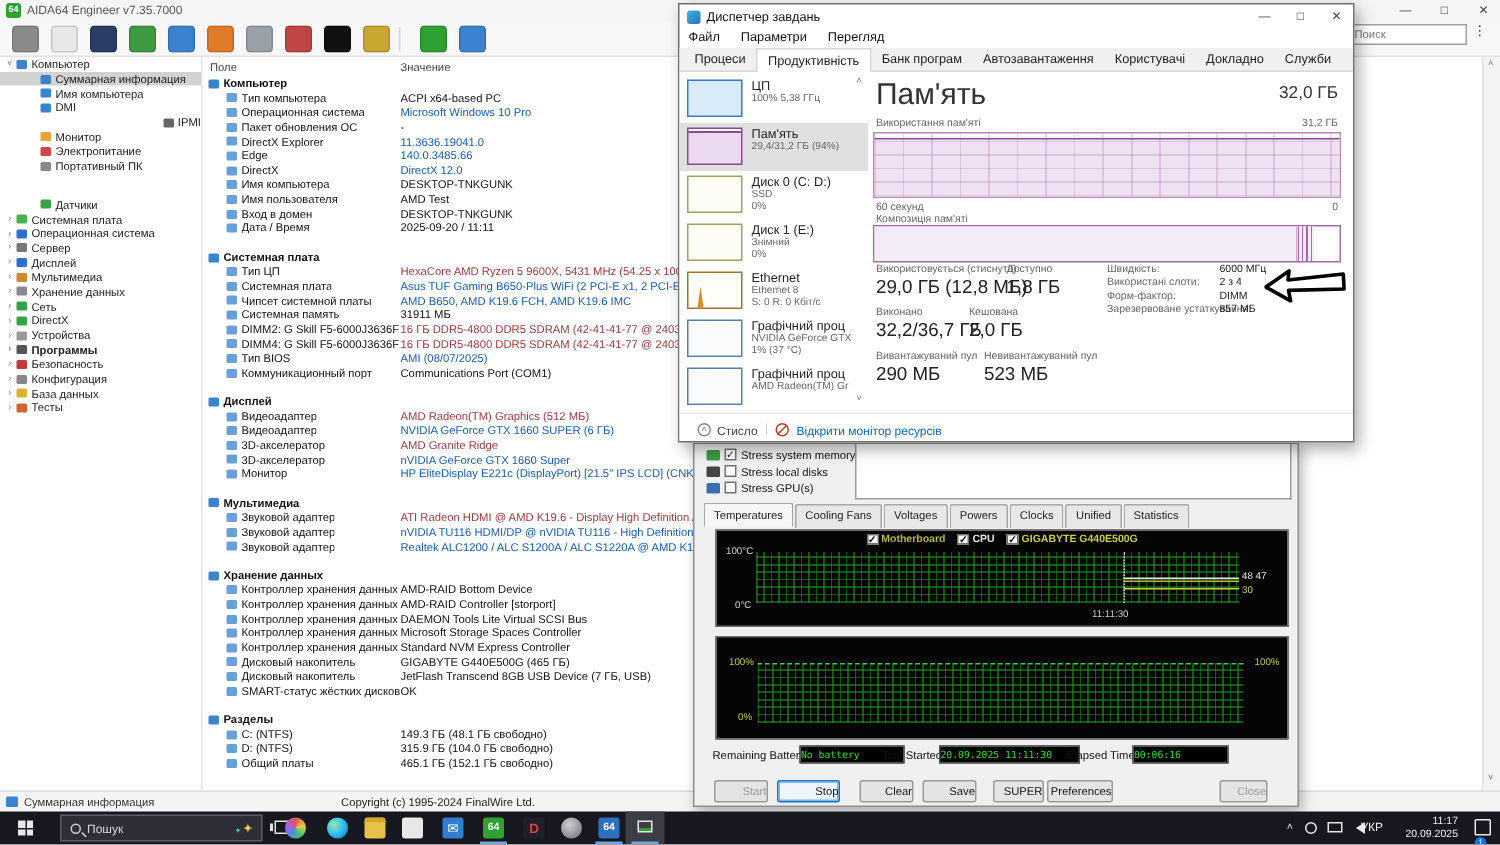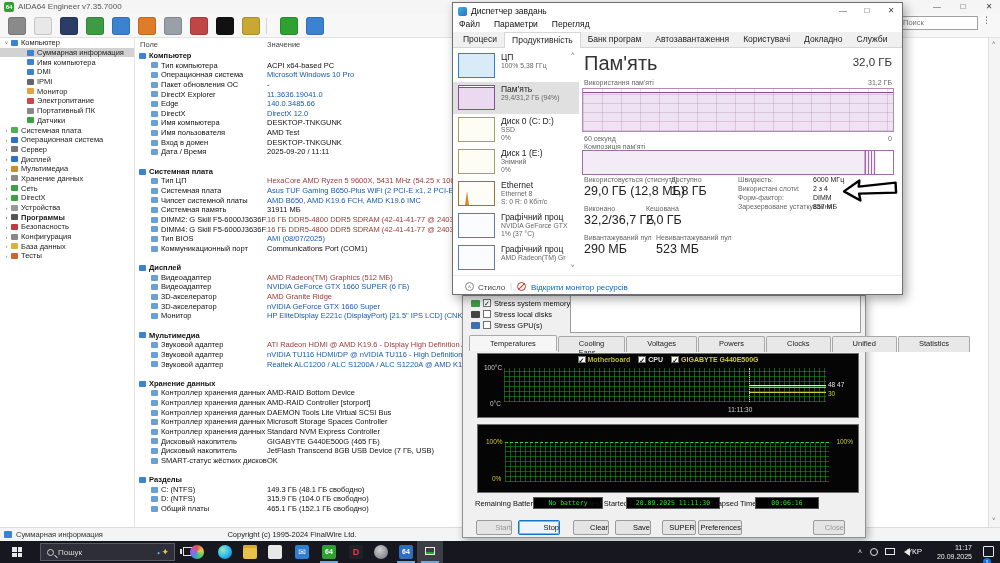--- a/index.html
+++ b/index.html
@@ -40,35 +40,35 @@
 #aida-status-label{position:absolute;left:16px;top:0}
 #aida-copyright{position:absolute;left:137px;top:0;width:310px;text-align:center;color:#222}
 
 
 #stress{position:absolute;left:462px;top:295px;width:404px;height:243px;background:#f0f0f0;border:1px solid #8f8f8f;box-shadow:2px 3px 8px rgba(0,0,0,.3)}
 .scb-row{position:absolute;left:8px;display:flex;align-items:center;height:10px;font-size:7.5px;color:#111;white-space:nowrap}
 .scb-ico{width:9px;height:7px;border-radius:1px;margin-right:3px}
 .cb{width:8px;height:8px;border:1px solid #707070;background:#fff;margin-right:3px;font-size:7px;line-height:7px;text-align:center;color:#111;flex:0 0 8px}
 #stress-listbox{position:absolute;left:107px;top:0;width:291px;height:37px;background:#fff;border:1px solid #9a9a9a;border-top:none}
 #stress-tabs{position:absolute;left:6px;top:40px;height:16px;display:flex;font-size:7.5px}
-.stab{padding:2px 20px;border:1px solid #a8a8a8;border-bottom:none;background:#e8e8e8;color:#222;margin-right:1px;border-radius:2px 2px 0 0}
+.stab{padding:2px 6px;border:1px solid #a8a8a8;border-bottom:none;background:#e8e8e8;color:#222;margin-right:1px;border-radius:2px 2px 0 0}
 .stab.active{background:#f6f6f6;position:relative;top:-1px;padding-top:3px}
 .graphbox{position:absolute;left:14px;width:382px;background:#050505;border:1px solid #6e6e6e}
 #temp-graph{top:57px;height:65px}
 #cpu-graph{top:128px;height:69px}
 .ggrid{position:absolute;background:
  repeating-linear-gradient(0deg,rgba(30,160,30,.55) 0 1px,transparent 1px 5px),
  repeating-linear-gradient(90deg,rgba(30,160,30,.55) 0 1px,transparent 1px 5px)}
 #temp-legend{position:absolute;left:0;top:2px;width:100%;display:flex;justify-content:center;gap:8px;font-size:7px;font-weight:bold}
 #temp-legend .cb{width:7px;height:7px;margin-right:2px}
 .gl{position:absolute;height:0;border-top:1px solid}
 .axis{position:absolute;font-size:6.5px;color:#cfcfcf}
 .yellow{color:#c8c83a}
 #stress-info{position:absolute;left:0;top:203px;width:100%;font-size:7.5px;color:#111}
-.lcd{position:absolute;background:#000;border:1px solid #555;color:#27e027;font-family:"DejaVu Sans Mono",monospace;font-size:6.5px;text-align:center;height:12px;line-height:11px}
+.lcd{position:absolute;background:#000;border:1px solid #555;color:#27e027;font-family:"DejaVu Sans Mono",monospace;font-size:6.5px;height:12px;line-height:11px}
 .sbtn{position:absolute;top:224px;height:15px;background:#e4e4e4;border:1px solid #9a9a9a;font-size:7.5px;color:#111;text-align:right;line-height:13px;border-radius:2px}
 .sbtn.disabled{color:#9a9a9a}
 .sbtn.focused{border:1px solid #1473c8;box-shadow:inset 0 0 0 1px #7fb6e8;background:#eef4fb}
 
 
 #tm{position:absolute;left:452px;top:2px;width:451px;height:293px;background:#fff;border:1px solid #6f6f6f;box-shadow:3px 4px 10px rgba(0,0,0,.35)}
 #tm-title{position:absolute;left:18px;top:3px;font-size:8.5px;color:#111;white-space:nowrap}
 #tm-appico{position:absolute;left:5px;top:4px;width:9px;height:9px;background:linear-gradient(135deg,#37b7e0,#2f6fc0);border-radius:2px}
 #tm .winctl{height:15px;line-height:15px}
 #tm-menu{position:absolute;left:6px;top:16px;height:13px;display:flex;gap:14px;font-size:8.5px;color:#111}
@@ -176,41 +176,41 @@
         <div class="titem" style="padding-left: 18px;">
           <span class="tarrow"></span>
           <span class="tico" style="background: rgb(59, 130, 208);"></span>
           <span>Имя компьютера</span>
         </div>
         <div class="titem" style="padding-left: 18px;">
           <span class="tarrow"></span>
           <span class="tico" style="background: rgb(59, 130, 208);"></span>
           <span>DMI</span>
         </div>
-        <div class="titem" style="padding-left: 18px;">
+        <div class="titem" style="padding-left: 18px; justify-content: flex-end;">
           <span class="tarrow"></span>
           <span class="tico" style="background: rgb(102, 102, 102);"></span>
           <span>IPMI</span>
         </div>
         <div class="titem" style="padding-left: 18px;">
           <span class="tarrow"></span>
           <span class="tico" style="background: rgb(232, 163, 61);"></span>
           <span>Монитор</span>
         </div>
         <div class="titem" style="padding-left: 18px;">
           <span class="tarrow"></span>
           <span class="tico" style="background: rgb(208, 69, 69);"></span>
           <span>Электропитание</span>
         </div>
         <div class="titem" style="padding-left: 18px;">
           <span class="tarrow"></span>
           <span class="tico" style="background: rgb(136, 136, 136);"></span>
           <span>Портативный ПК</span>
         </div>
-        <div class="titem" style="padding-left: 18px;">
+        <div class="titem" style="padding-left: 18px; margin-top: 16px;">
           <span class="tarrow"></span>
           <span class="tico" style="background: rgb(54, 163, 69);"></span>
           <span>Датчики</span>
         </div>
         <div class="titem" style="padding-left: 2px;">
           <span class="tarrow">›</span>
           <span class="tico" style="background: rgb(76, 175, 80);"></span>
           <span>Системная плата</span>
         </div>
         <div class="titem" style="padding-left: 2px;">

